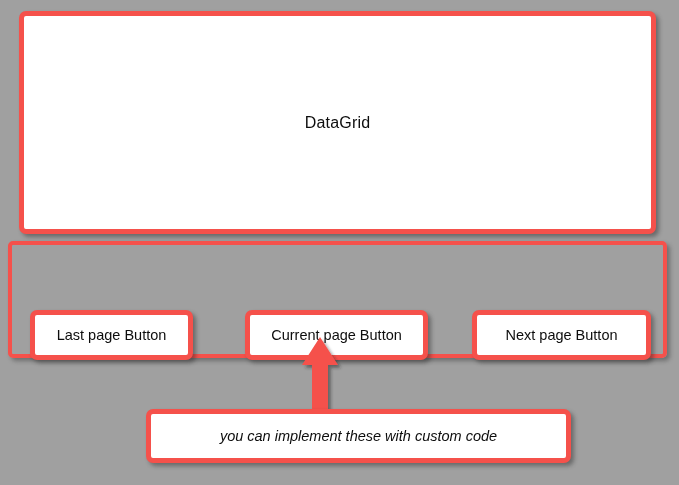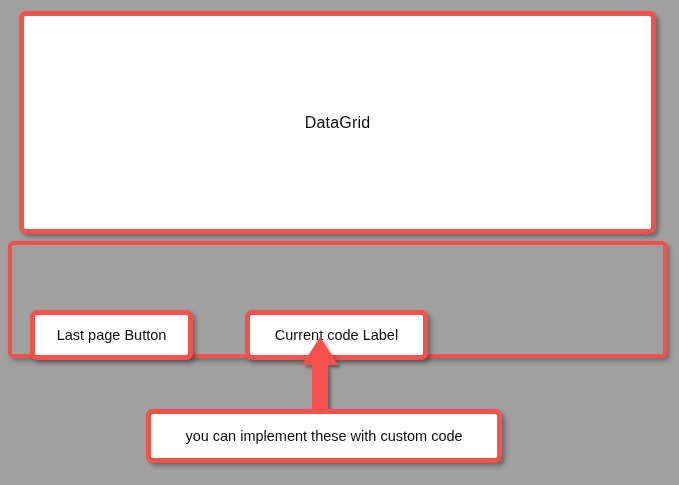--- a/index.html
+++ b/index.html
@@ -74,22 +74,23 @@
     color: #0d0d0d;
   }
   #last-page-button  { left: 30px;  width: 163px; }
   #current-page-label{ left: 245px; width: 183px; }
   #next-page-button  { left: 472px; width: 179px; }
 
   
   #callout-box {
     left: 146px;
     top: 409px;
-    width: 356px;
+    width: 425px;
     height: 54px;
+    font-style: italic;
   }
   #callout-box .callout-text {
     font-size: 14.5px;
     white-space: nowrap;
     color: #0d0d0d;
   }
 
   
   #callout-arrow {
     position: absolute;
@@ -114,23 +115,26 @@
     <span class="panel-text">DataGrid</span>
   </div>
 
   <div id="pagination-container"></div>
 
   <div class="redbox pager-box" id="last-page-button">
     <span class="pager-text">Last page Button</span>
   </div>
 
   <div class="redbox pager-box" id="current-page-label">
-    <span class="pager-text">Current code Label</span>
+    <span class="pager-text">Current page Button</span>
   </div>
 
+  <div class="redbox pager-box" id="next-page-button">
+    <span class="pager-text">Next page Button</span>
+  </div>
 
   <div id="callout-arrow">
     <svg width="46" height="78" viewBox="0 0 46 78" xmlns="http://www.w3.org/2000/svg">
       <defs>
         <filter id="arrowShadow" x="-40%" y="-40%" width="200%" height="200%">
           <feDropShadow dx="3" dy="3" stdDeviation="1.6" flood-color="#282828" flood-opacity="0.45"></feDropShadow>
         </filter>
       </defs>
       <path d="M 23 3 L 41 31 L 31 31 L 31 78 L 15 78 L 15 31 L 5 31 Z" fill="#f5514b" filter="url(#arrowShadow)"></path>
     </svg>

